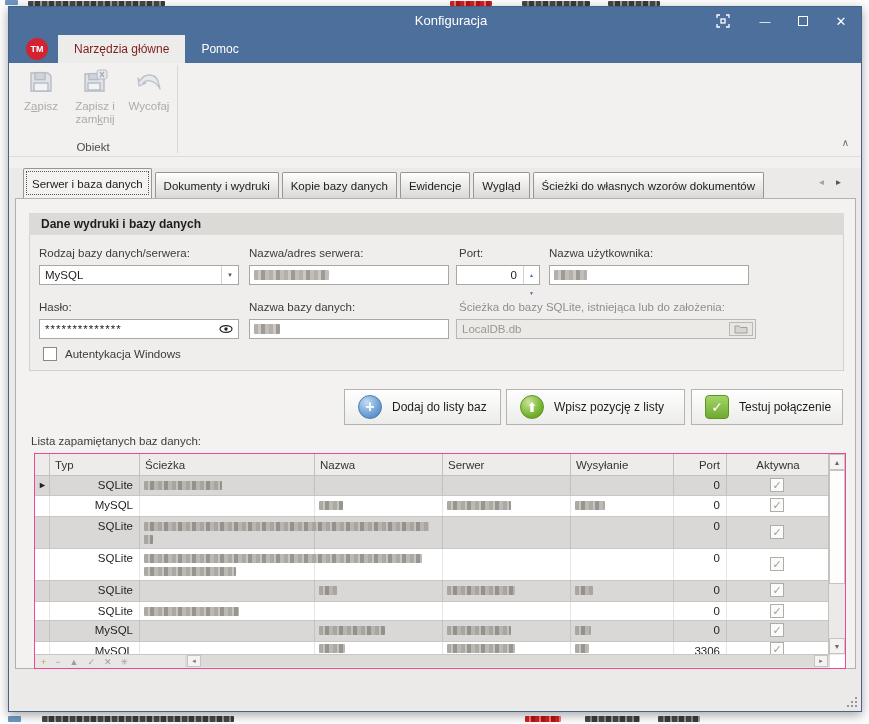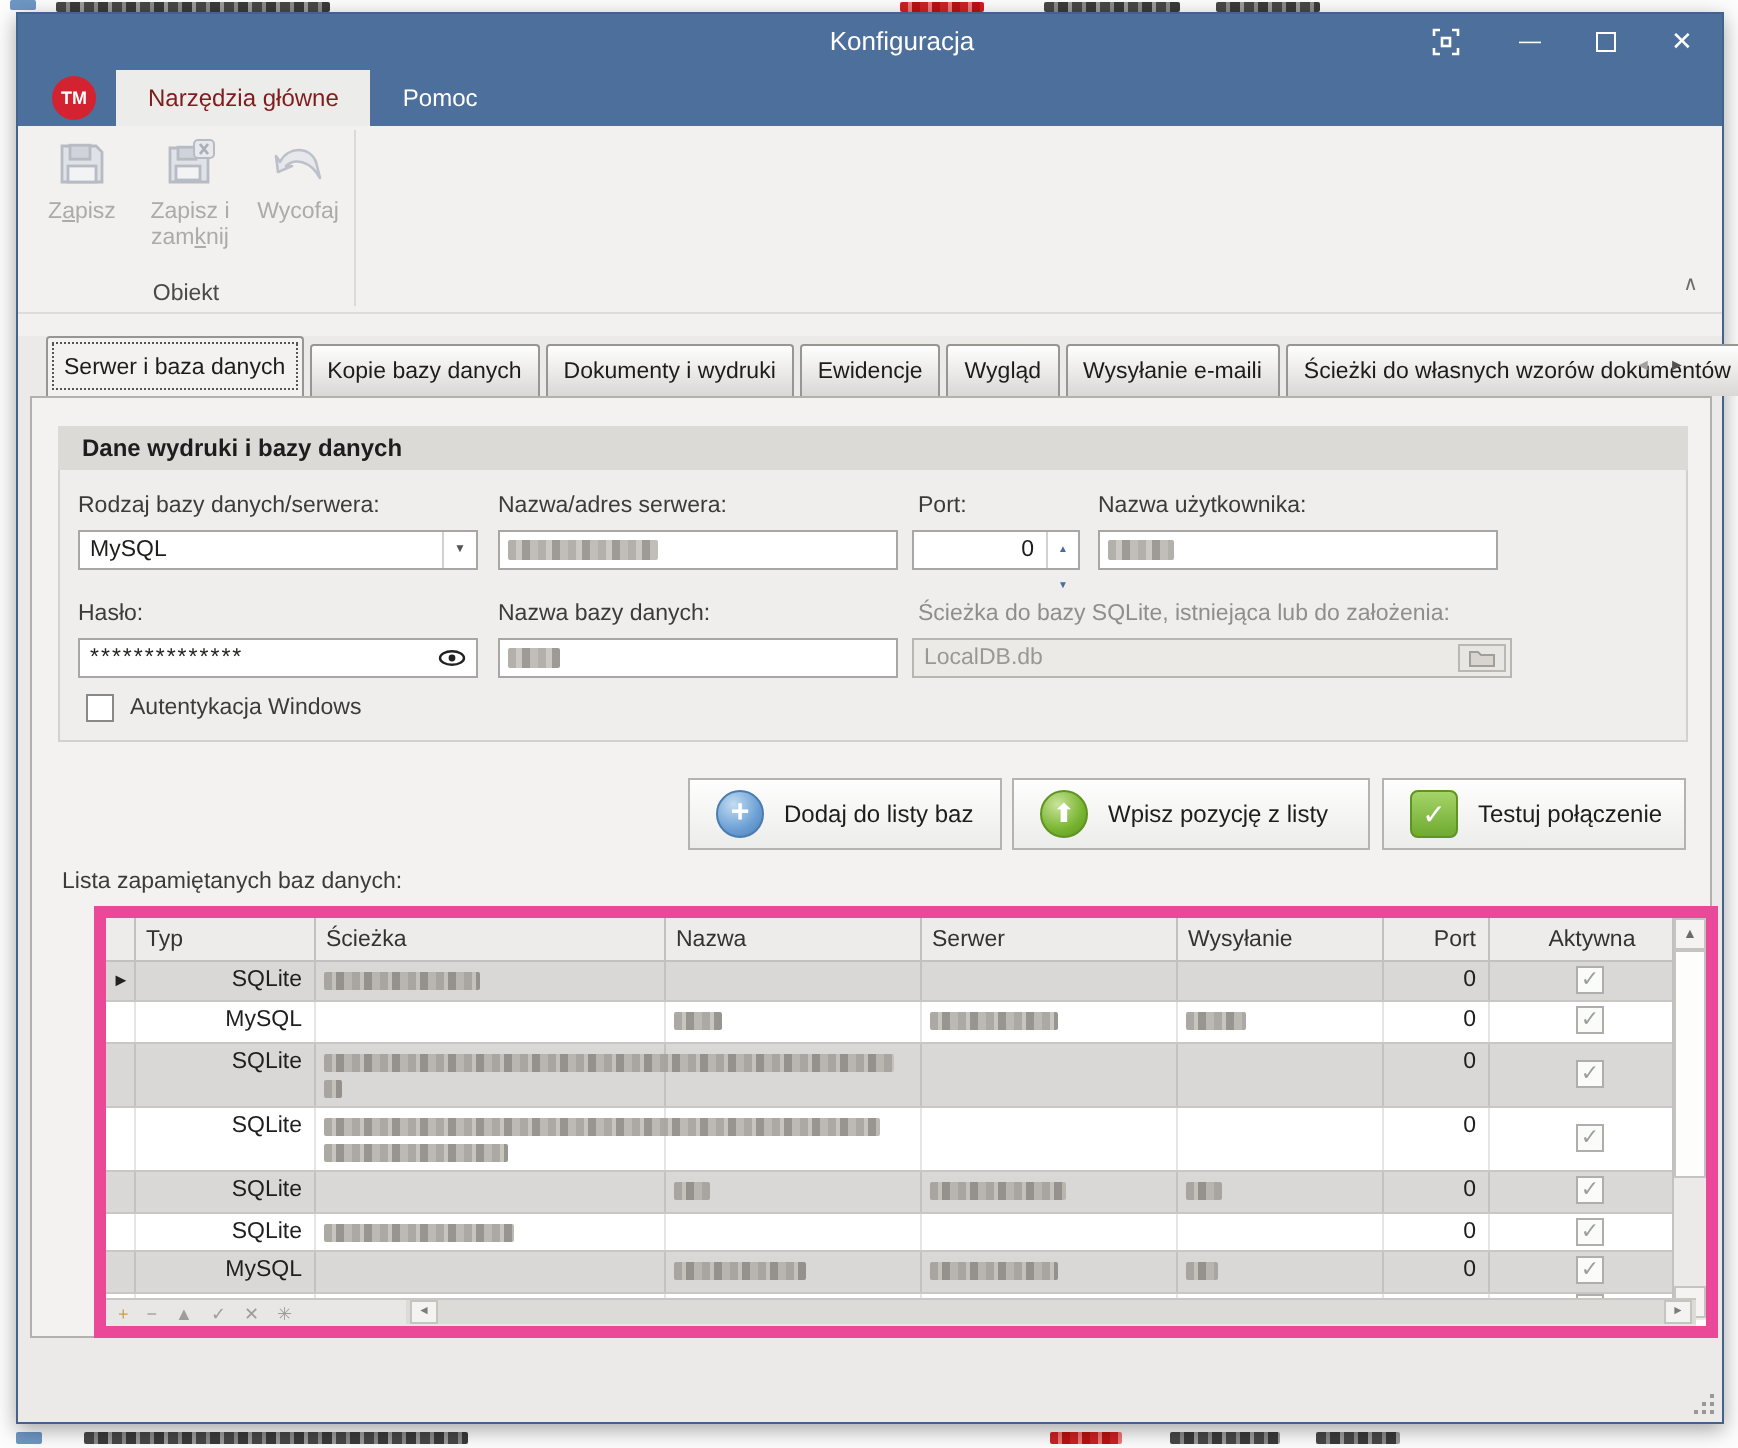--- a/index.html
+++ b/index.html
@@ -62,21 +62,21 @@
   .action-btn { position:absolute; top:382px; height:36px; background:linear-gradient(#fefefe,#ececea);
     border:1px solid #b5b3b0; display:flex; align-items:center; gap:10px; padding-left:13px; font-size:12px; color:#1d1d1c; }
   .ic-circle { width:24px; height:24px; border-radius:50%; color:#fff; font-weight:bold;
     display:flex; align-items:center; justify-content:center; }
   .ic-plus { background:radial-gradient(circle at 35% 28%, #c3dcf2, #6b9fd4 60%, #4a7fb8); border:1px solid #4a7cae; font-size:16px; }
   .ic-up { background:radial-gradient(circle at 35% 28%, #c9e49a, #76b32e 62%, #5f9420); border:1px solid #5f9420; font-size:13px; }
   .ic-check { width:24px; height:24px; border-radius:4px; background:linear-gradient(#a5d468,#6faa31);
     border:1px solid #5f9420; color:#fff; font-size:14px; font-weight:bold; display:flex; align-items:center; justify-content:center; }
   
   #list-label { position:absolute; left:22px; top:428px; font-size:11.5px; color:#3c3b39; }
-  #grid { position:absolute; left:38px; top:446px; width:812px; height:216px; background:#fff; border:6px solid #ec4899; }
+  #grid { position:absolute; left:25px; top:446px; width:812px; height:216px; background:#fff; border:1px solid #ec4899; }
   #grid-header { position:absolute; left:0; top:0; width:795px; height:22px; background:#edecea; border-bottom:1px solid #c3c1be; }
   .hcell { position:absolute; top:0; height:22px; line-height:22px; font-size:11.5px; color:#333;
     padding-left:5px; border-right:1px solid #c3c1be; overflow:hidden; }
   .hcell.r { text-align:right; padding-right:6px; }
   .hcell.c { text-align:center; padding-left:0; }
   #grid-body { position:absolute; left:0; top:22px; width:795px; height:179px; overflow:hidden; }
   .trow { position:relative; width:795px; border-bottom:1px solid #c9c7c4; overflow:hidden; }
   .trow.gray { background:#d9d8d6; }
   .trow.white { background:#fff; }
   .tcell { position:absolute; top:0; height:100%; font-size:11.5px; color:#1f1f1f; border-right:1px solid rgba(0,0,0,.1); }
@@ -194,25 +194,24 @@
           <div>Wycofaj</div>
         </div>
     </div>
 
     <div id="group-label">Obiekt</div>
     <div id="chevron">∧</div>
   </div>
 
   <div id="tabstrip">
       <div class="ptab active">Serwer i baza danych</div>
+      <div class="ptab">Dokumenty i wydruki</div>
       <div class="ptab">Kopie bazy danych</div>
-      <div class="ptab">Dokumenty i wydruki</div>
       <div class="ptab">Ewidencje</div>
       <div class="ptab">Wygląd</div>
-      <div class="ptab">Wysyłanie e-maili</div>
       <div class="ptab">Ścieżki do własnych wzorów dokumentów</div>
     </div>
   <div class="tab-scroll" style="left:806px;color:#a3a19e">◄</div>
   <div class="tab-scroll" style="left:823px;color:#55534f">►</div>
 
   <div id="panel"></div>
 
   <div id="groupbox"></div>
   <div id="groupbox-header">Dane wydruki i bazy danych</div>
 

